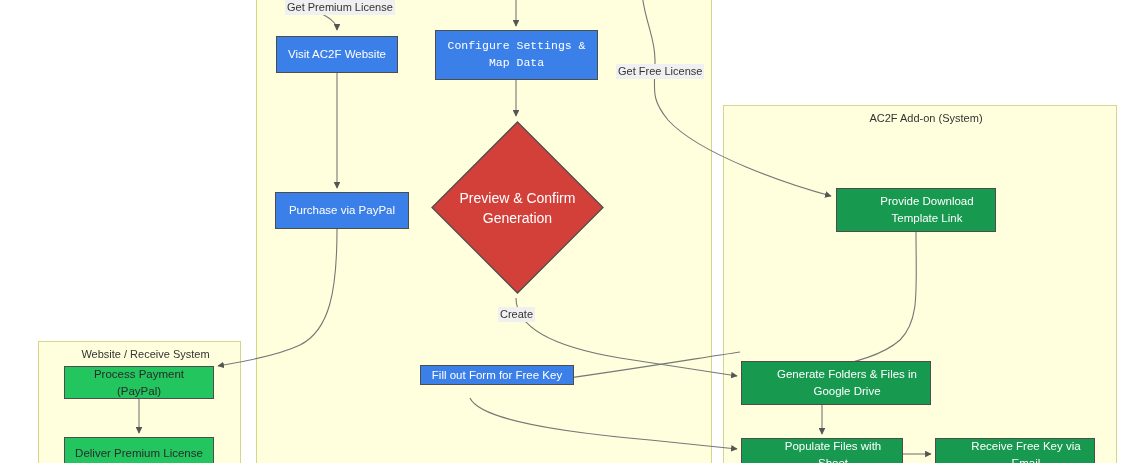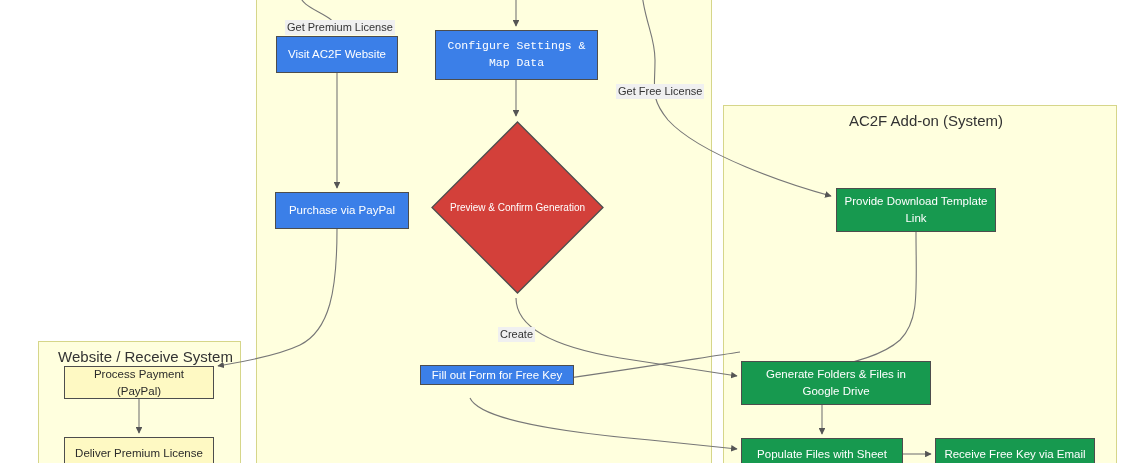--- a/index.html
+++ b/index.html
@@ -28,66 +28,65 @@
     background: #ffffde;
     border: 1px solid #d6d68a;
     box-sizing: border-box;
   }
   .cluster-title {
     position: absolute;
     left: 12px;
     right: 0;
     top: 6px;
     text-align: center;
-    font-size: 15px;
+    font-size: 11px;
     color: #333333;
     white-space: nowrap;
   }
   .node {
     position: absolute;
     box-sizing: border-box;
     display: flex;
     align-items: center;
     justify-content: center;
     text-align: center;
     color: #ffffff;
     font-size: 11.5px;
     line-height: 1.45;
     border: 1.3px solid #4d4d4d;
     padding: 2px 6px;
     z-index: 3;
   }
   .node.blue   { background: #3b7fe8; }
-  .node.green  { background: #17994f; }
-  .node.orange { background: #fef9c3; color: #2b2b2b; border-color: #4d4d4d; }
+  .node.green  { background: #17994f; padding-left: 28px; }
+  .node.orange { background: #22c55e; color: #2b2b2b; border-color: #4d4d4d; }
   .diamond-wrap {
     position: absolute;
     z-index: 3;
   }
   .diamond-wrap svg { display: block; overflow: visible; }
   .diamond-label {
     position: absolute;
     left: 0; right: 0; top: 50%;
     transform: translateY(-50%);
     text-align: center;
     color: #ffffff;
-    font-size: 10px;
+    font-size: 14px;
     line-height: 1.45;
     pointer-events: none;
   }
   .edge-label {
     position: absolute;
     background: #f0f0f0;
     color: #333333;
     font-size: 11px;
     line-height: 1.2;
     padding: 1px 2px;
     white-space: nowrap;
     z-index: 4;
-    margin-top: 20px;
   }
 </style>
 </head>
 <body>
 
 <div id="canvas">
 
   <div class="cluster" style="left:256px; top:-40px; width:456px; height:540px;"></div>
 
   <div class="cluster" style="left:723px; top:105px; width:394px; height:395px;">

